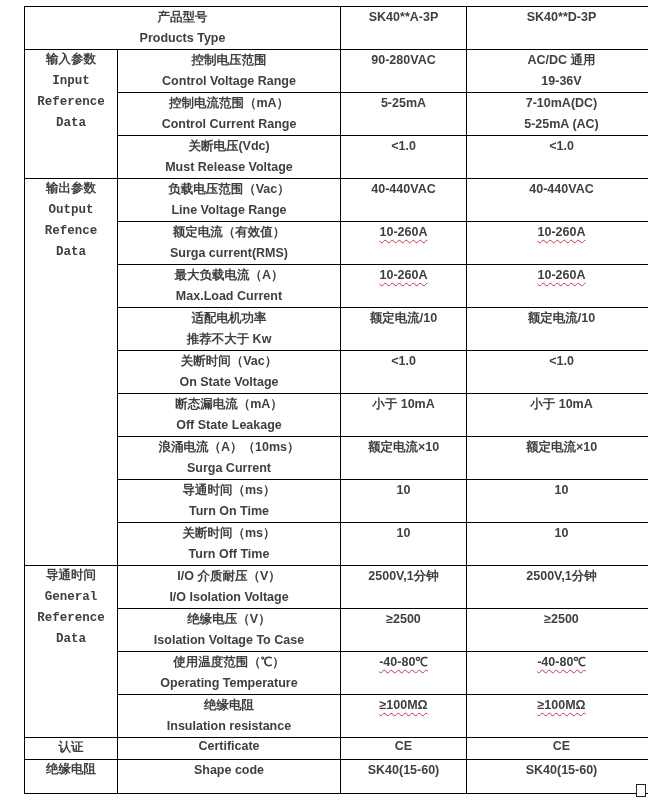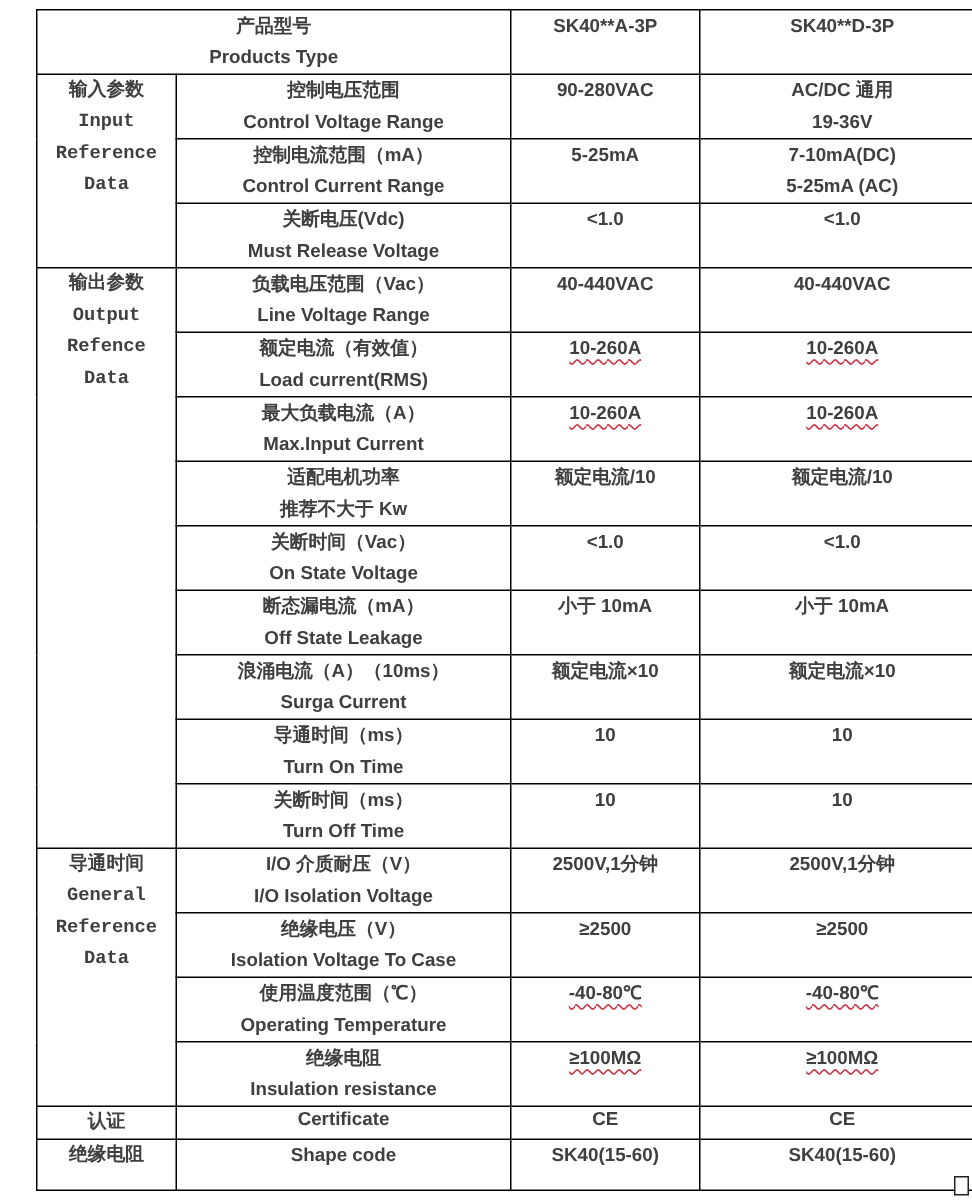--- a/index.html
+++ b/index.html
@@ -143,33 +143,33 @@
         <td class="val">
           <div class="ln">40-440VAC</div>
         </td>
         <td class="val">
           <div class="ln">40-440VAC</div>
         </td>
       </tr>
       <tr class="spec-row">
         <td class="param">
           <div class="ln">额定电流（有效值）</div>
-          <div class="ln">Load current(RMS)</div>
+          <div class="ln">Surga current(RMS)</div>
         </td>
         <td class="val sq">
           <div class="ln">10-260A</div>
         </td>
         <td class="val sq">
           <div class="ln">10-260A</div>
         </td>
       </tr>
       <tr class="spec-row">
         <td class="param">
           <div class="ln">最大负载电流（A）</div>
-          <div class="ln">Max.Input Current</div>
+          <div class="ln">Max.Load Current</div>
         </td>
         <td class="val sq">
           <div class="ln">10-260A</div>
         </td>
         <td class="val sq">
           <div class="ln">10-260A</div>
         </td>
       </tr>
       <tr class="spec-row">
         <td class="param">

